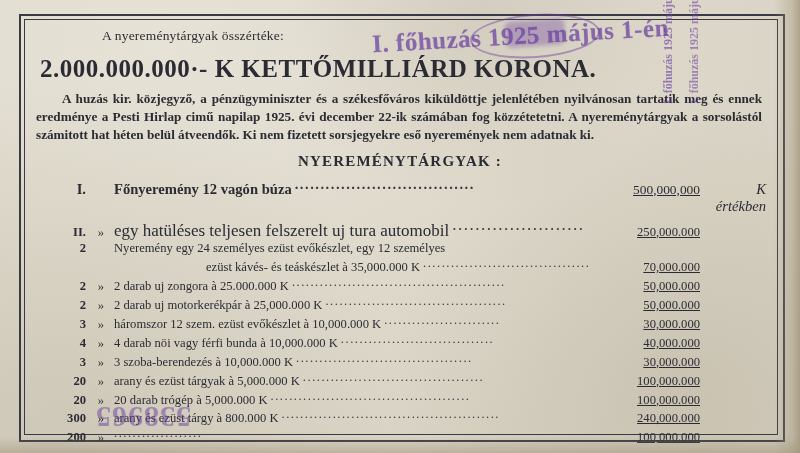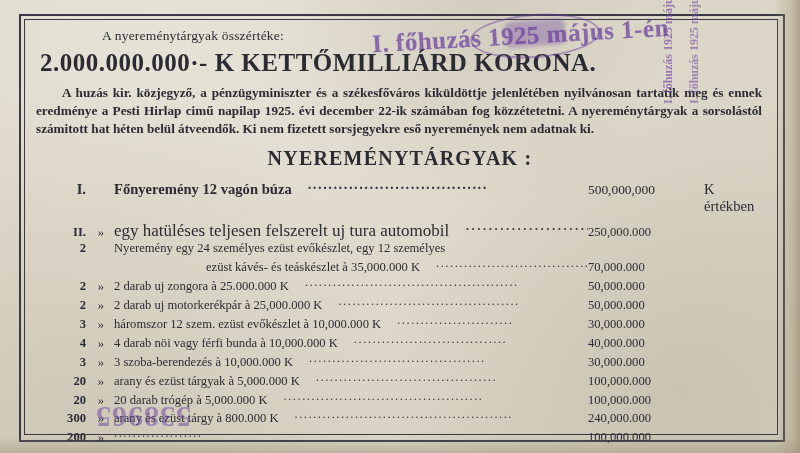--- a/index.html
+++ b/index.html
@@ -33,56 +33,56 @@
   }
   .content{
     position:absolute;left:34px;top:28px;width:732px;height:394px;
   }
 
   
   .hdr-line{
     font-size:13.5px;letter-spacing:.2px;margin-left:68px;
   }
   .bigsum{
-    margin-top:5px;
+    margin-top:11px;
     font-size:25px;font-weight:bold;letter-spacing:.5px;
     white-space:nowrap;
     margin-left:6px;
   }
   .para{
     margin-top:7px;
     font-size:13.2px;line-height:1.37;text-align:justify;
     padding:0 4px 0 2px;
     font-weight:bold;
   }
   .para .ind{display:inline-block;width:26px;}
 
   .nyer-title{
-    text-align:center;font-size:20px;font-weight:bold;
+    text-align:center;font-size:15px;font-weight:bold;
     letter-spacing:1.2px;margin-top:9px;
   }
 
   
   table.prizes{
     margin-top:6px;width:100%;border-collapse:collapse;
     font-size:12.6px;
   }
   table.prizes td{padding:0;line-height:1.19;vertical-align:baseline;}
   .c-qty{width:52px;text-align:right;padding-right:6px !important;font-weight:bold;}
   .c-dash{width:18px;text-align:center;}
   .c-desc{padding-left:4px !important;}
-  .c-amt{width:112px;text-align:left;white-space:nowrap;}
-  .c-suf{width:62px;text-align:left;padding-left:4px !important;}
+  .c-amt{width:112px;text-align:right;white-space:nowrap;text-decoration:underline;}
+  .c-suf{width:62px;text-align:right;padding-left:4px !important;font-style:italic;}
 
   .dots{
     display:inline-block;width:100%;
     overflow:hidden;white-space:nowrap;
     letter-spacing:1.5px;color:#3a3a44;
   }
-  .descwrap{display:flex;align-items:baseline;gap:16px;}
+  .descwrap{display:flex;align-items:baseline;gap:3px;}
   .descwrap .txt{flex:0 0 auto;}
   .descwrap .fill{flex:1 1 auto;overflow:hidden;}
 
   .row1 .c-qty,.row1 .c-desc{font-weight:bold;}
   .row1{font-size:14.6px;}
   .row1 .c-amt{font-size:13.4px;}
   .row2 .c-desc,.row3 .c-desc{font-size:17px;}
   .cont{padding-left:96px !important;}
 
   

